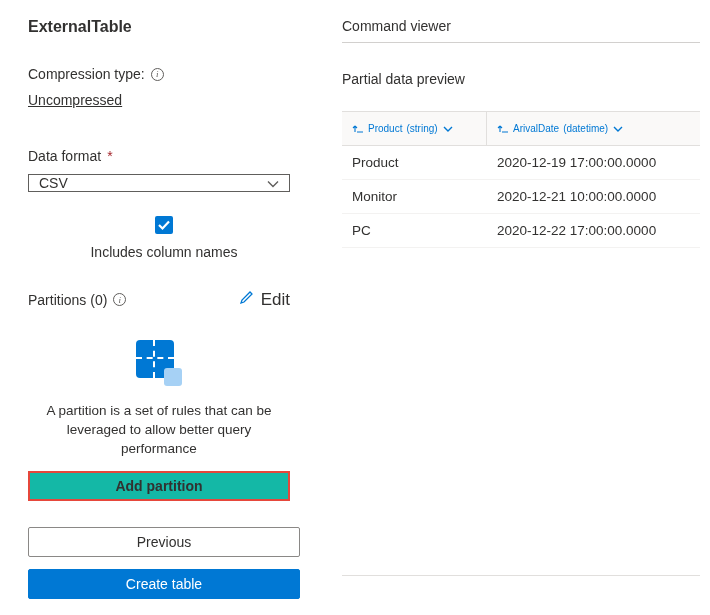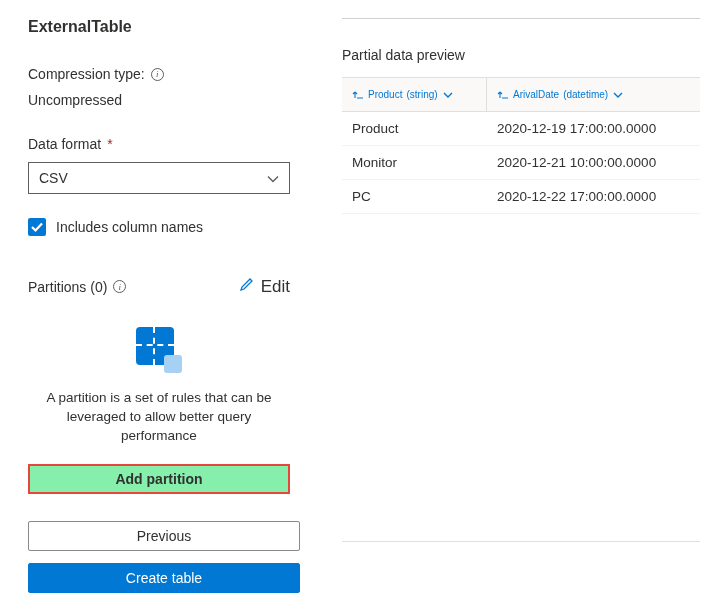--- a/index.html
+++ b/index.html
@@ -12,29 +12,29 @@
       height: 615px;
       overflow: hidden;
     }
     .wrap { display: flex; height: 100%; }
     .left { width: 320px; padding: 18px 20px 0 28px; display: flex; flex-direction: column; }
     .right { flex: 1; padding: 18px 10px 0 22px; }
     .heading { font-weight: 700; font-size: 16px; margin-bottom: 30px; }
     .form-label { font-size: 14px; color: #323130; display: flex; align-items: center; gap: 6px; margin-bottom: 10px; }
     .req { color: #a4262c; }
     .info-icon { width: 13px; height: 13px; border: 1px solid #605e5c; border-radius: 50%; display: inline-flex; align-items: center; justify-content: center; font-size: 9px; font-style: italic; color: #605e5c; font-family: Georgia, serif; }
-    .static-val { font-size: 14px; color: #323130; margin-bottom: 28px; }
+    .static-val { font-size: 14px; color: #323130; margin-bottom: 40px; text-decoration: underline; }
     .select {
       display: flex; align-items: center; justify-content: space-between;
       height: 32px; border: 1px solid #605e5c; padding: 0 10px;
       width: 262px; font-size: 14px; cursor: pointer; background: #fff;
     }
     .chev { width: 12px; height: 12px; display: inline-block; }
     .chev svg { width: 12px; height: 12px; }
-    .chk-row { display: flex; align-items: center; gap: 10px; margin-top: 24px; margin-bottom: 40px; }
+    .chk-row { display: flex; align-items: center; gap: 10px; margin-top: 24px; margin-bottom: 29px; flex-direction: column; }
     .chk {
       width: 18px; height: 18px; background: #0078d4; border-radius: 2px;
       display: inline-flex; align-items: center; justify-content: center; cursor: pointer;
     }
     .chk svg { width: 14px; height: 14px; }
     .part-row { display: flex; align-items: center; justify-content: space-between; width: 262px; }
     .edit-btn { display: flex; align-items: center; gap: 6px; cursor: pointer; color: #323130; font-size: 17px; }
     .pencil svg { width: 16px; height: 16px; }
     .part-empty { width: 262px; display: flex; flex-direction: column; align-items: center; margin-top: 30px; }
     .part-icon { width: 46px; height: 46px; position: relative; margin-bottom: 16px; }
@@ -45,36 +45,35 @@
       content: ""; position: absolute; top: 0; bottom: 0; left: 17px; border-left: 2px dashed #fff;
     }
     .part-icon-main::after {
       content: ""; position: absolute; left: 0; right: 0; top: 17px; border-top: 2px dashed #fff;
     }
     .part-icon-sub {
       width: 18px; height: 18px; background: #a6d1f5; border-radius: 3px; position: absolute; bottom: 0; right: 0;
     }
     .part-desc { text-align: center; font-size: 13.5px; color: #323130; line-height: 1.4; margin-bottom: 12px; padding: 0 4px;}
     .add-part-btn {
-      width: 262px; height: 30px; border: 2.5px solid #e6473b; background: #86efac;
+      width: 262px; height: 30px; border: 2.5px solid #e6473b; background: #14b8a6;
       display: flex; align-items: center; justify-content: center; font-weight: 600; font-size: 14px; cursor: pointer;
       color: #323130;
-      margin-top: 6px;
     }
     .spacer { flex: 1; }
     .footer { display: flex; gap: 12px; padding-bottom: 22px; margin-top: 26px; flex-direction: column;}
     .btn {
       height: 30px; padding: 0 16px; font-size: 14px; cursor: pointer; border-radius: 2px;
       display: inline-flex; align-items: center; justify-content: center; min-width: 90px;
     }
     .btn.secondary { background: #fff; border: 1px solid #8a8886; color: #323130; }
     .btn.primary { background: #0078d4; border: 1px solid #0078d4; color: #fff; font-weight: 400; min-width: 110px;}
     .cmd-title { font-size: 14px; color: #323130; margin-bottom: 8px; }
     .cmd-underline { border-bottom: 1px solid #d2d0ce; margin-bottom: 28px; }
-    .preview-title { font-size: 14px; color: #323130; margin-bottom: 14px; }
+    .preview-title { font-size: 14px; color: #323130; margin-bottom: 24px; }
     .table-wrap { border-top: 1px solid #e1dfdd; border-bottom: 1px solid #e1dfdd; height: 465px; background: #fff;}
     .thead { display: flex; background: #faf9f8; border-bottom: 1px solid #e1dfdd; height: 34px; align-items: center; }
     .th {
       display: flex; align-items: center; gap: 4px; padding: 0 10px;
       color: #0078d4; font-size: 10px; cursor: pointer; position: relative;
     }
     .th.col1 { width: 145px; border-right: 1px solid #e1dfdd; height: 100%;}
     .th.col2 { flex: 1; }
     .th .type { color: #0078d4; }
     .tbody { }
@@ -145,20 +144,21 @@
 
     <div class="spacer"></div>
 
     <div class="footer">
       <div class="btn secondary">Previous</div>
       <div class="btn primary">Create table</div>
     </div>
   </div>
 
   <div class="right">
+    <div class="cmd-title">Command viewer</div>
     <div class="cmd-underline"></div>
 
     <div class="preview-title">Partial data preview</div>
     <div class="table-wrap">
       <div class="thead">
         <div class="th col1">
           <span class="sort-ind">
             <svg viewBox="0 0 12 12">
                 <path d="M3 9 L3 3 M3 3 L1 5 M3 3 L5 5 M5 9 L11 9" stroke="#0078d4" stroke-width="1.1" fill="none"></path>
               </svg>

